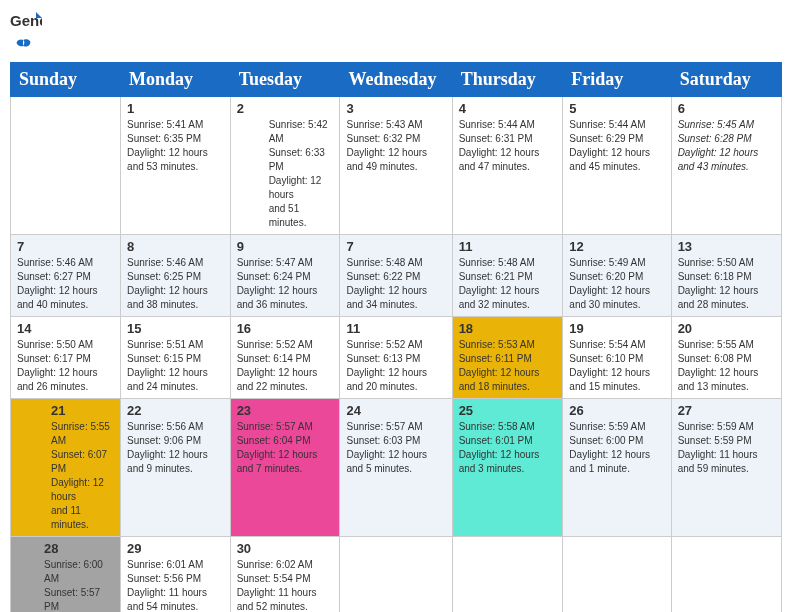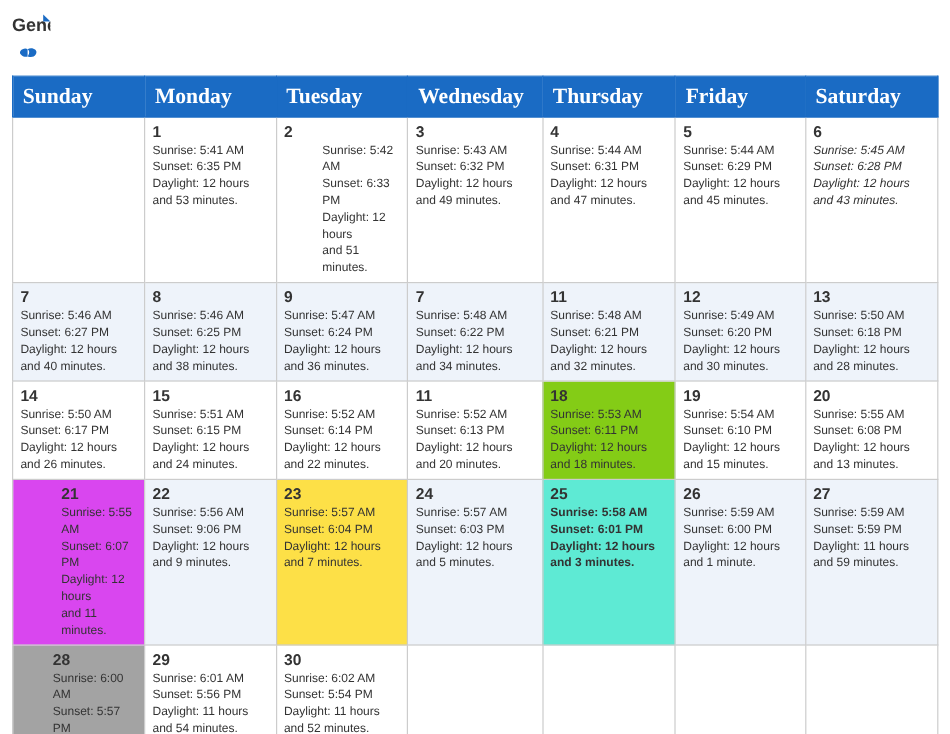--- a/index.html
+++ b/index.html
@@ -245,21 +245,21 @@
 Daylight: 12 hours
 and 22 minutes.</div>
         </td>
         <td style="background-color: rgb(255, 255, 255);">
           <span class="day-number">11</span>
           <div class="cell-info" style="white-space: pre-line;">Sunrise: 5:52 AM
 Sunset: 6:13 PM
 Daylight: 12 hours
 and 20 minutes.</div>
         </td>
-        <td style="background-color: #84cc16;">
+        <td style="background-color: #eab308;">
           <span class="day-number">18</span>
           <div class="cell-info" style="white-space: pre-line;">Sunrise: 5:53 AM
 Sunset: 6:11 PM
 Daylight: 12 hours
 and 18 minutes.</div>
         </td>
         <td style="background-color: rgb(255, 255, 255);">
           <span class="day-number">19</span>
           <div class="cell-info" style="white-space: pre-line;">Sunrise: 5:54 AM
 Sunset: 6:10 PM
@@ -268,51 +268,51 @@
         </td>
         <td style="background-color: rgb(255, 255, 255); margin-top: 37px;">
           <span class="day-number">20</span>
           <div class="cell-info" style="white-space: pre-line;">Sunrise: 5:55 AM
 Sunset: 6:08 PM
 Daylight: 12 hours
 and 13 minutes.</div>
         </td>
       </tr>
       <tr>
-        <td style="background-color: #d946ef; padding-left: 40px;">
+        <td style="background-color: #eab308; padding-left: 40px;">
           <span class="day-number">21</span>
           <div class="cell-info" style="white-space: pre-line;">Sunrise: 5:55 AM
 Sunset: 6:07 PM
 Daylight: 12 hours
 and 11 minutes.</div>
         </td>
         <td style="background-color: rgb(238, 243, 250); margin-left: 32px;">
           <span class="day-number">22</span>
           <div class="cell-info" style="white-space: pre-line;">Sunrise: 5:56 AM
 Sunset: 9:06 PM
 Daylight: 12 hours
 and 9 minutes.</div>
         </td>
-        <td style="background-color: #fde047;">
+        <td style="background-color: #ec4899;">
           <span class="day-number">23</span>
           <div class="cell-info" style="white-space: pre-line;">Sunrise: 5:57 AM
 Sunset: 6:04 PM
 Daylight: 12 hours
 and 7 minutes.</div>
         </td>
         <td style="background-color: rgb(238, 243, 250); margin-top: 10px;">
           <span class="day-number">24</span>
           <div class="cell-info" style="white-space: pre-line;">Sunrise: 5:57 AM
 Sunset: 6:03 PM
 Daylight: 12 hours
 and 5 minutes.</div>
         </td>
         <td style="background-color: #5eead4;">
           <span class="day-number">25</span>
-          <div class="cell-info" style="white-space: pre-line; font-weight: bold;">Sunrise: 5:58 AM
+          <div class="cell-info" style="white-space: pre-line;">Sunrise: 5:58 AM
 Sunset: 6:01 PM
 Daylight: 12 hours
 and 3 minutes.</div>
         </td>
         <td style="background-color: rgb(238, 243, 250);">
           <span class="day-number">26</span>
           <div class="cell-info" style="white-space: pre-line;">Sunrise: 5:59 AM
 Sunset: 6:00 PM
 Daylight: 12 hours
 and 1 minute.</div>

